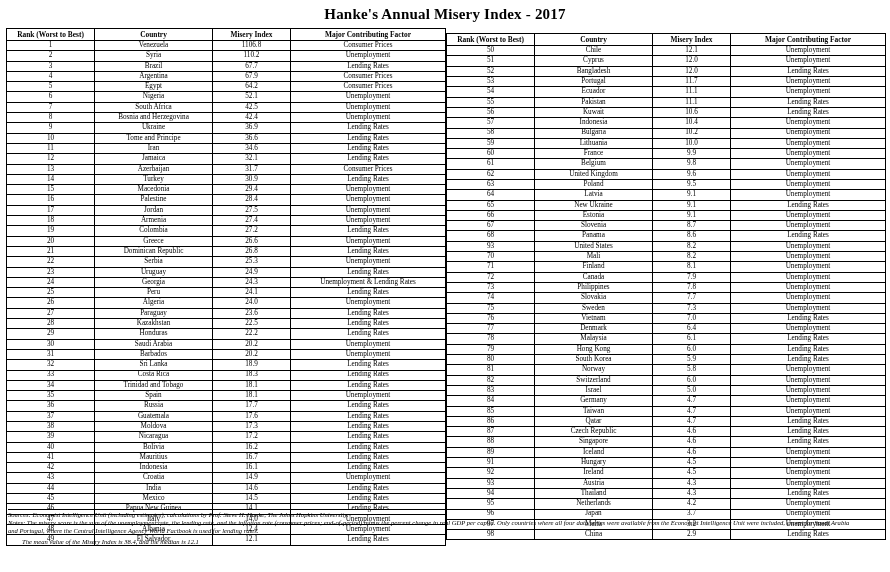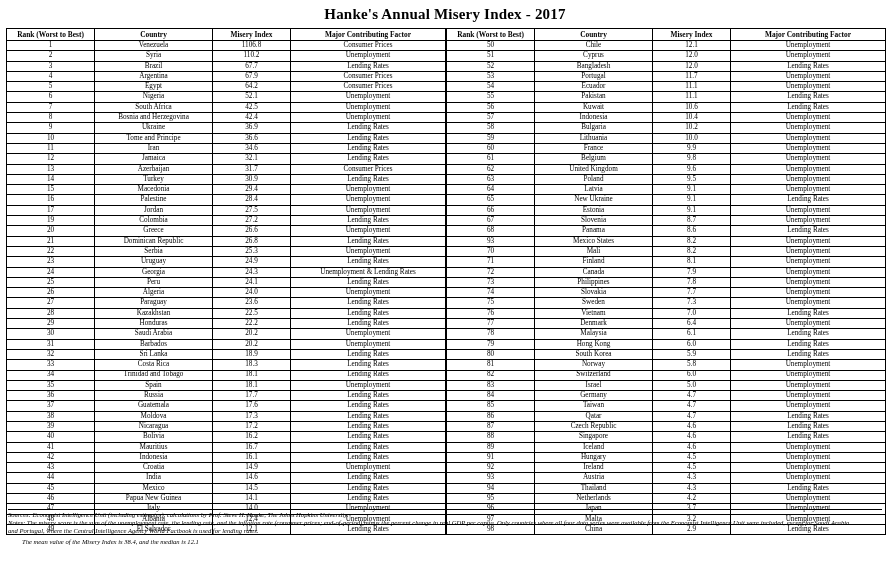--- a/index.html
+++ b/index.html
@@ -198,20 +198,26 @@
             <td>28.4</td>
             <td>Unemployment</td>
           </tr>
           <tr>
             <td>17</td>
             <td>Jordan</td>
             <td>27.5</td>
             <td>Unemployment</td>
           </tr>
           <tr>
+            <td>18</td>
+            <td>Armenia</td>
+            <td>27.4</td>
+            <td>Unemployment</td>
+          </tr>
+          <tr>
             <td>19</td>
             <td>Colombia</td>
             <td>27.2</td>
             <td>Lending Rates</td>
           </tr>
           <tr>
             <td>20</td>
             <td>Greece</td>
             <td>26.6</td>
             <td>Unemployment</td>
@@ -518,21 +524,21 @@
             <td>Unemployment</td>
           </tr>
           <tr>
             <td>68</td>
             <td>Panama</td>
             <td>8.6</td>
             <td>Lending Rates</td>
           </tr>
           <tr>
             <td>93</td>
-            <td>Mexico States</td>
+            <td>United States</td>
             <td>8.2</td>
             <td>Unemployment</td>
           </tr>
           <tr>
             <td>70</td>
             <td>Mali</td>
             <td>8.2</td>
             <td>Unemployment</td>
           </tr>
           <tr>

